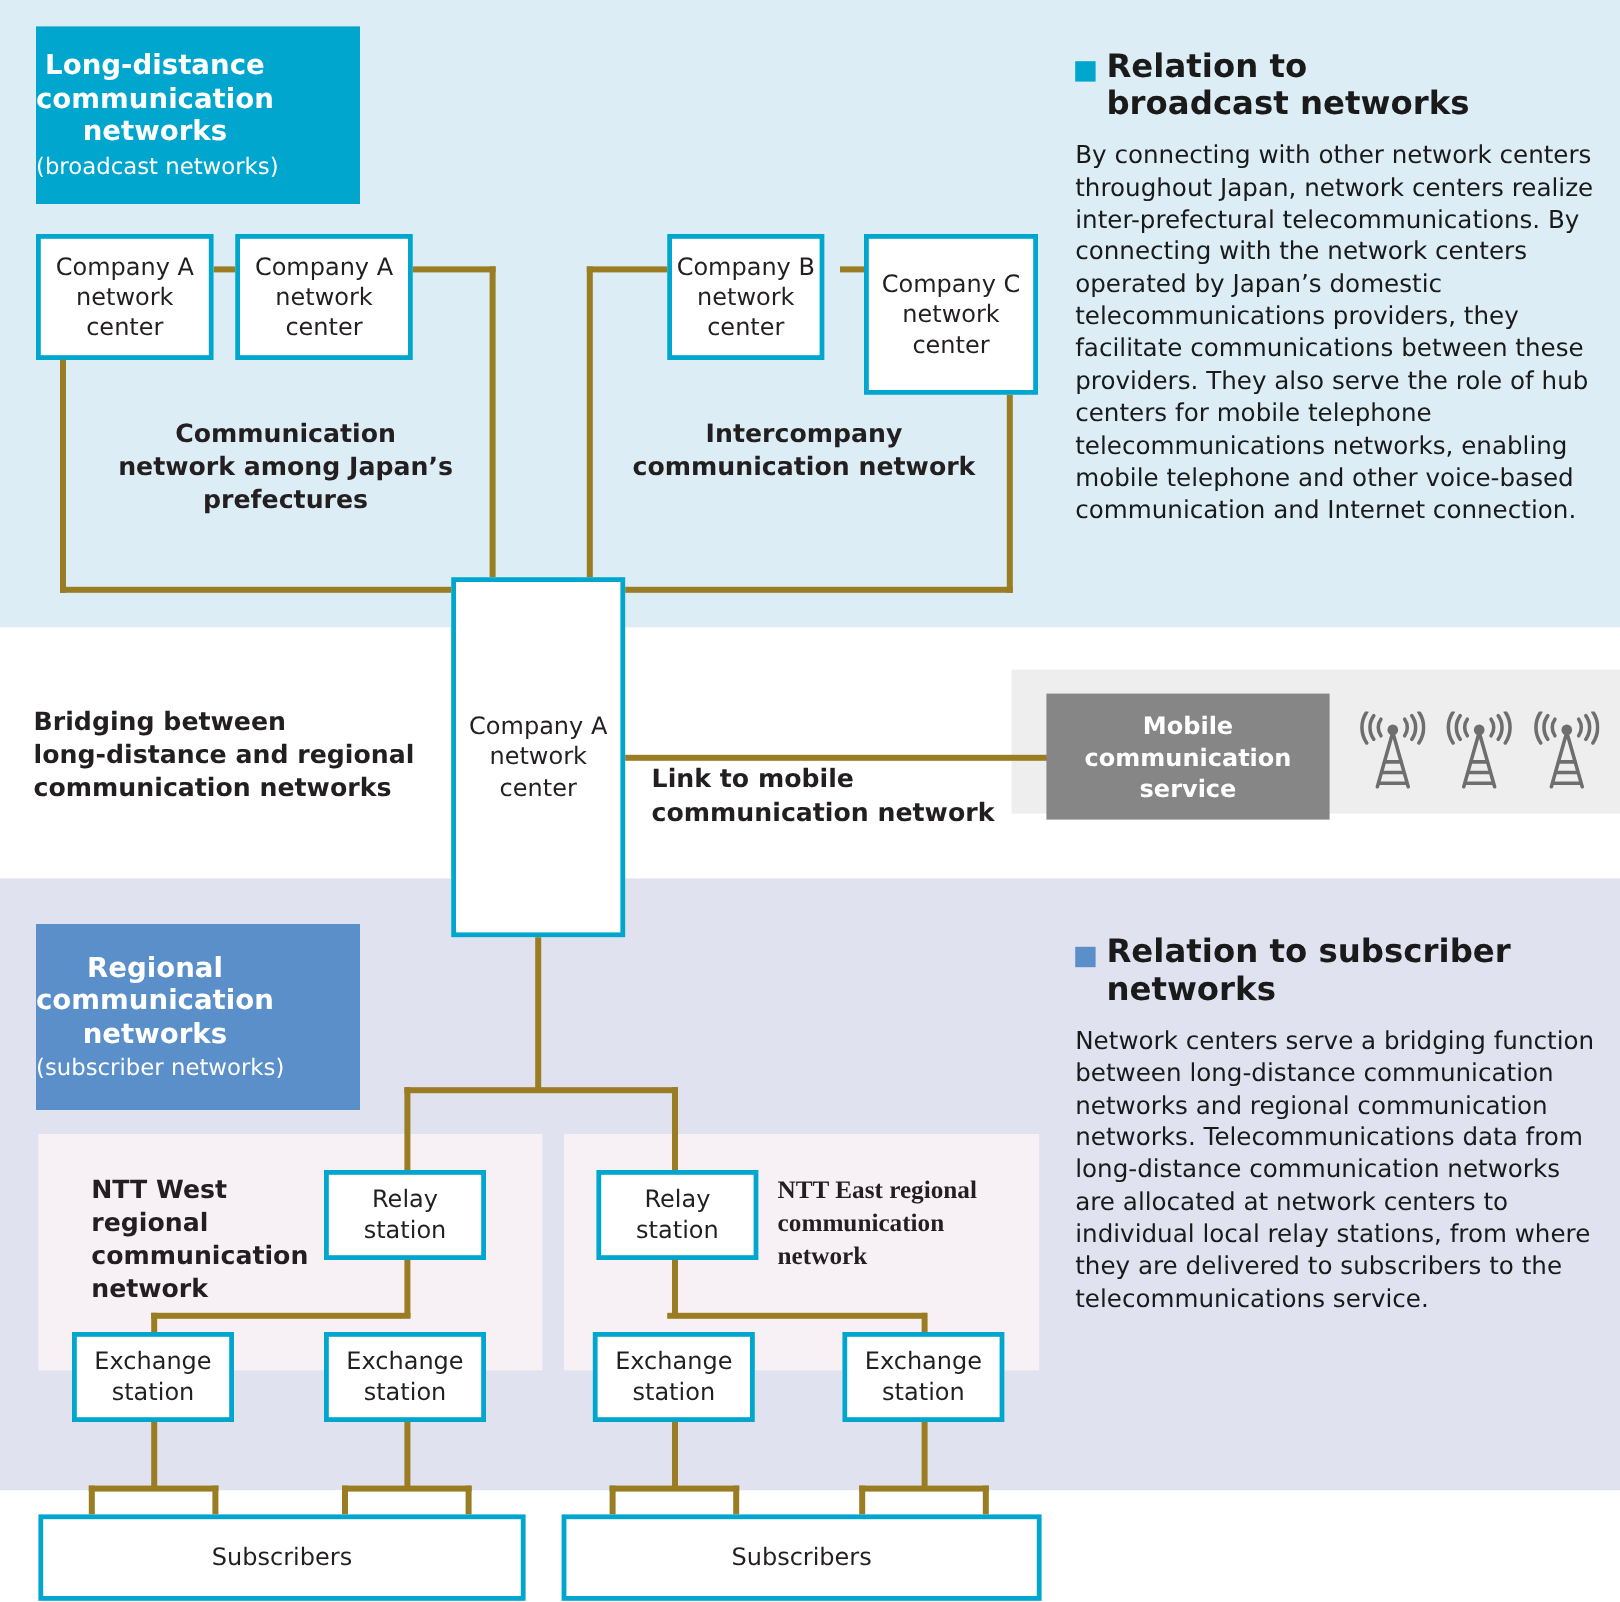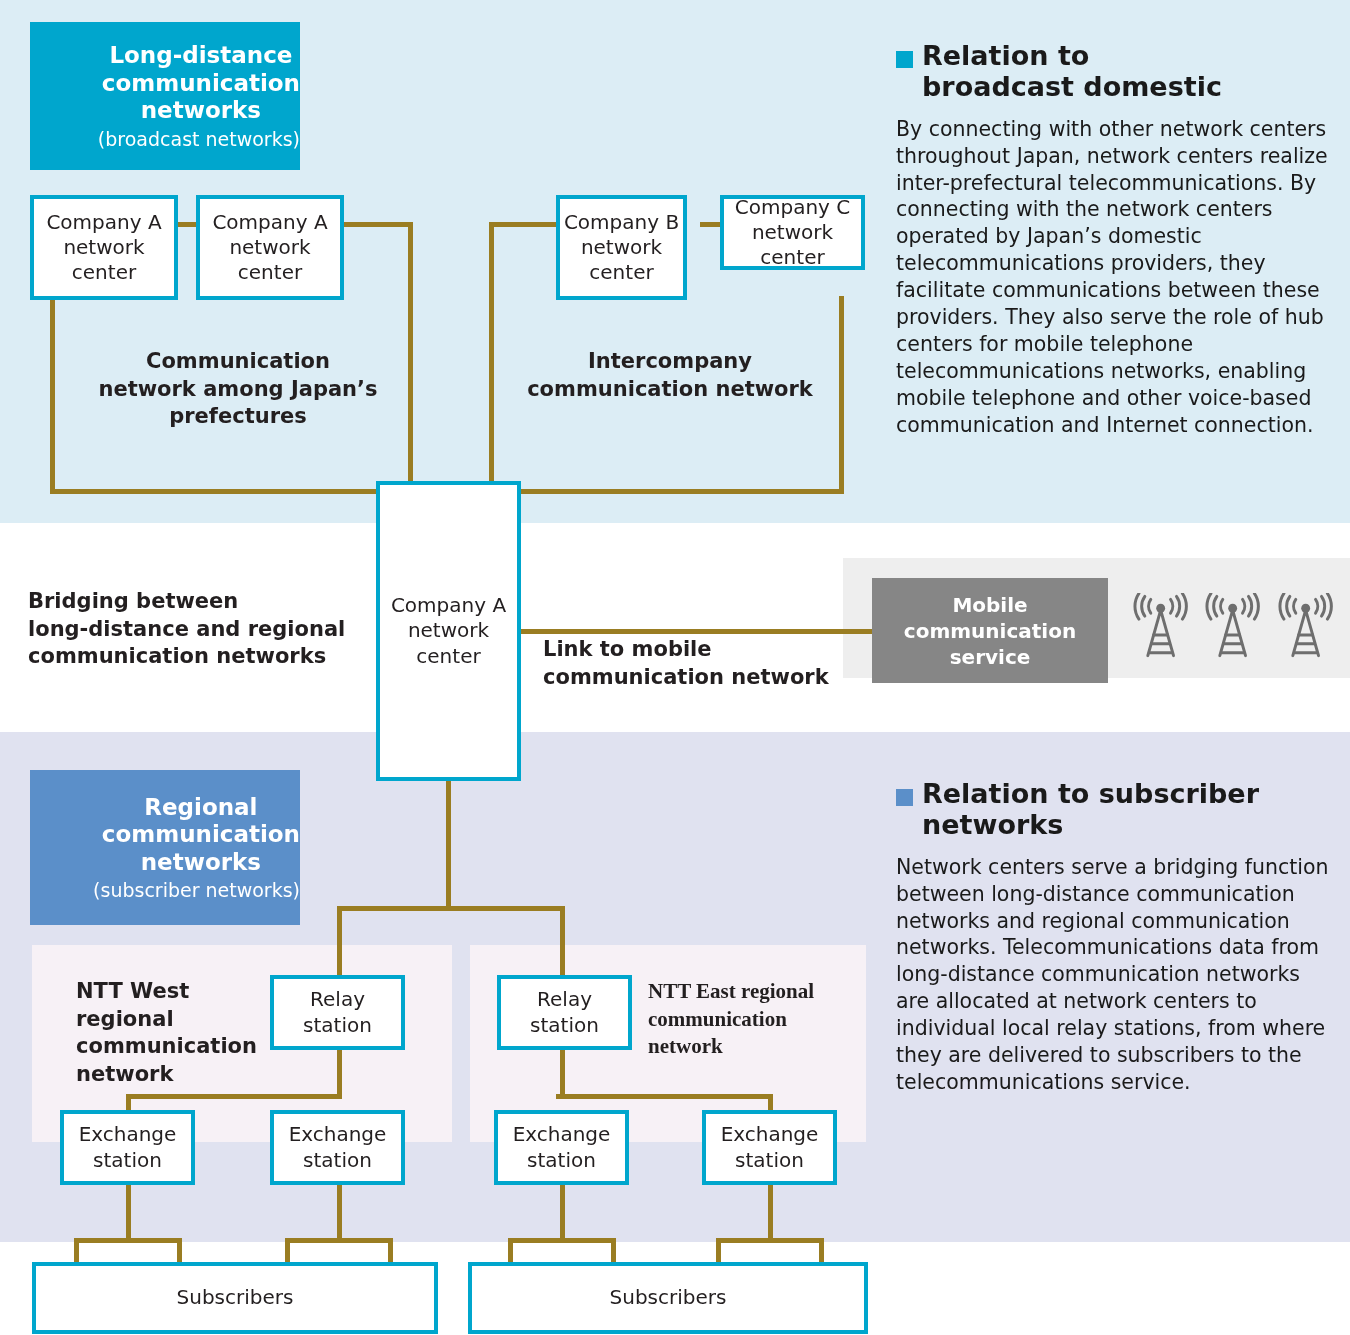--- a/index.html
+++ b/index.html
@@ -34,21 +34,21 @@
     display:flex;align-items:center;justify-content:center;
     text-align:center;color:#231f20;
     font-size:20px;line-height:1.26;
     font-family:"DejaVu Sans","Liberation Sans",sans-serif;
   }
   .node span{display:block;white-space:pre-line;}
 
   
   .hero{
     position:absolute;box-sizing:border-box;
-    display:flex;flex-direction:column;align-items:flex-end;justify-content:center;
+    display:flex;flex-direction:column;align-items:flex-start;justify-content:center;
     color:#ffffff;text-align:center;
   }
   #hero-long{left:30px;top:22px;width:270px;height:148px;background:#00a6cd;}
   #hero-regional{left:30px;top:770px;width:270px;height:155px;background:#5b8fc9;}
   .hero .t1{font-weight:bold;font-size:23px;line-height:1.2;white-space:pre-line;}
   .hero .t2{font-size:19px;margin-top:3px;}
 
   #mobile-box{
     position:absolute;left:872px;top:578px;width:236px;height:105px;
     background:#868686;color:#ffffff;
@@ -167,21 +167,21 @@
 <div class="node" style="left:196px;top:195px;width:148px;height:105px;">
   <span>Company A
 network
 center</span>
 </div>
 <div class="node" style="left:556px;top:195px;width:131px;height:105px;">
   <span>Company B
 network
 center</span>
 </div>
-<div class="node" style="left:720px;top:195px;width:145px;height:75px;">
+<div class="node" style="left:720px;top:195px;width:145px;height:134px;">
   <span>Company C
 network
 center</span>
 </div>
 
 <div class="node" style="left:376px;top:481px;width:145px;height:300px;">
   <span>Company A
 network
 center</span>
 </div>
@@ -280,21 +280,21 @@
 communication
 network</div>
 <div class="cap left" id="cap-ntt-east">NTT East regional
 communication
 network</div>
 
 <div class="sidepanel" id="side-broadcast">
   <div class="sp-head">
     <div class="sp-bullet" id="bullet-broadcast"></div>
     <div class="sp-title">Relation to
-broadcast domestic</div>
+broadcast networks</div>
   </div>
   <div class="sp-body">By connecting with other network centers throughout Japan, network centers realize inter-prefectural telecommunications. By connecting with the network centers operated by Japan’s domestic telecommunications providers, they facilitate communications between these providers. They also serve the role of hub centers for mobile telephone telecommunications networks, enabling mobile telephone and other voice-based communication and Internet connection.</div>
 </div>
 
 <div class="sidepanel" id="side-subscriber">
   <div class="sp-head">
     <div class="sp-bullet" id="bullet-subscriber"></div>
     <div class="sp-title">Relation to subscriber
 networks</div>
   </div>

